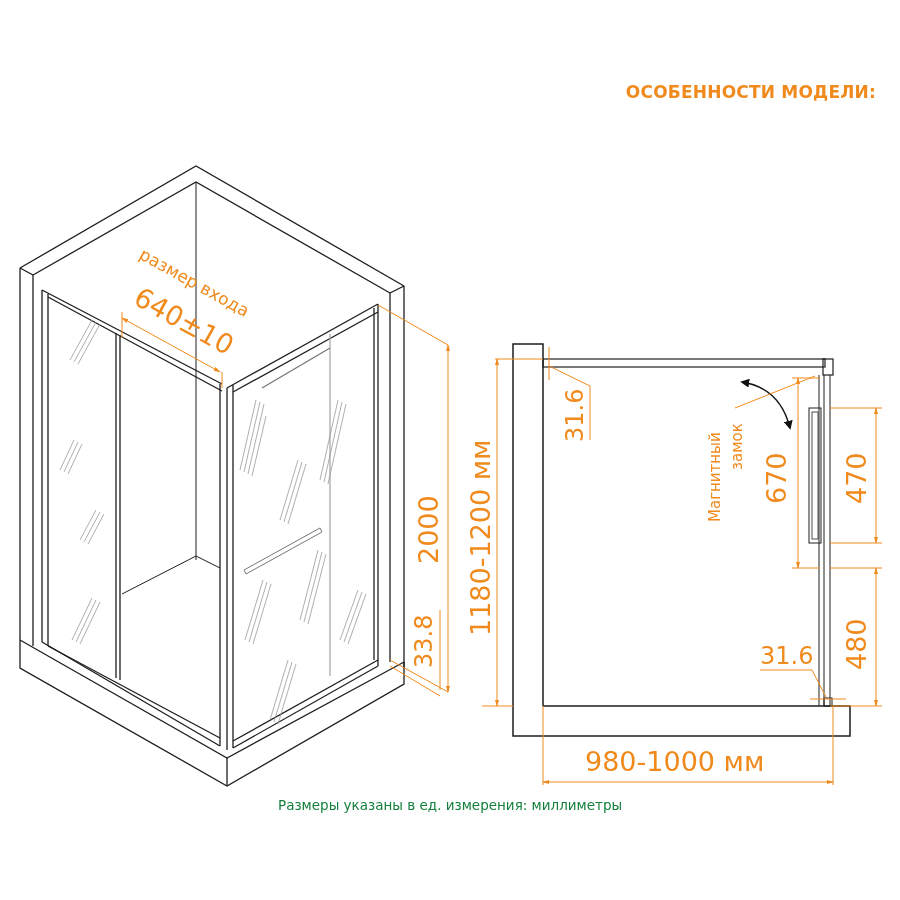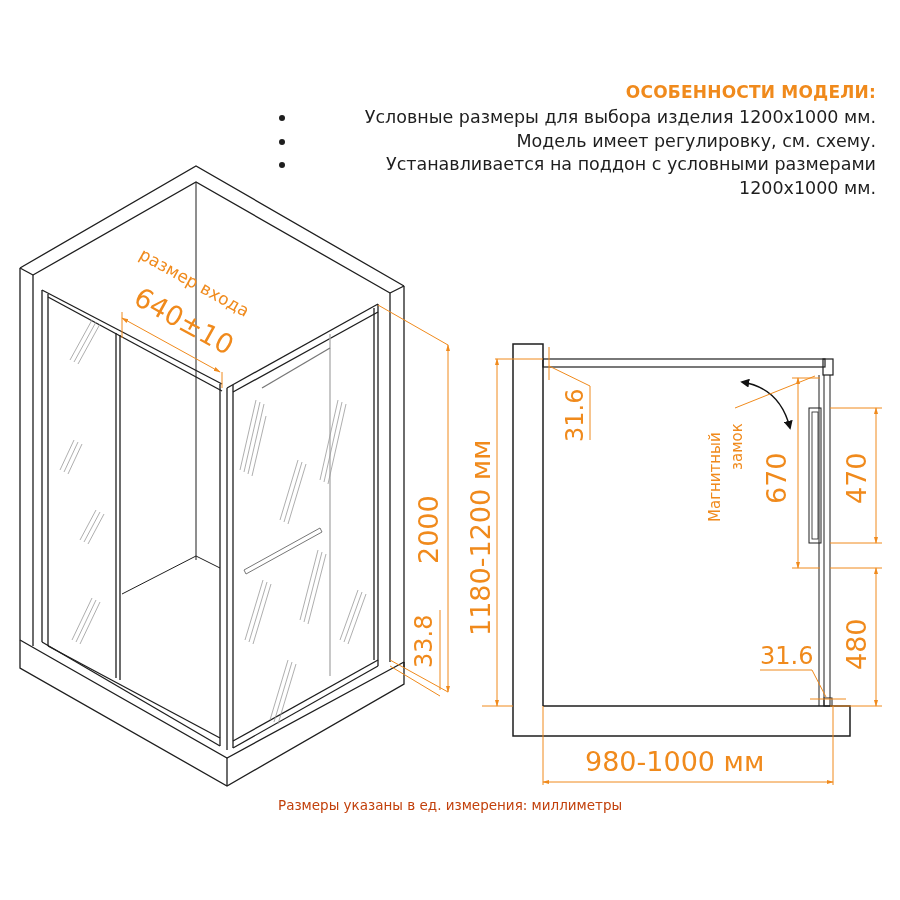--- a/index.html
+++ b/index.html
@@ -2,34 +2,29 @@
 <html><head>
   <meta charset="utf-8">
   <style>
     html, body { margin: 0; padding: 0; background: #ffffff; }
     body { width: 900px; height: 900px; position: relative; overflow: hidden; font-family: "DejaVu Sans", sans-serif; }
     .features { position: absolute; left: 276px; top: 80px; width: 600px; text-align: right; }
     .features-title { margin-left: 24px; color: #f08a1c; font-weight: bold; font-size: 17px; letter-spacing: 0.2px; line-height: 24px; }
     .features ul { margin: 2px 0 0 0; padding: 0; list-style: none; }
     .features li { position: relative; padding-left: 24px; font-size: 17.5px; color: #1e1e1e; line-height: 23.5px; }
     .features li::before { content: ""; position: absolute; left: 3px; top: 9px; width: 6px; height: 6px; border-radius: 50%; background: #1e1e1e; }
-    .footnote { position: absolute; left: 278px; top: 797px; font-size: 13.5px; color: #c2410c; }
+    .footnote { position: absolute; left: 278px; top: 797px; font-size: 13.5px; color: #15803d; }
     svg.drawing { position: absolute; left: 0; top: 0; }
     .dim-text { font-family: "DejaVu Sans", sans-serif; fill: #f08a1c; }
   </style>
 </head>
 <body>
 
 <div class="features">
   <div class="features-title">ОСОБЕННОСТИ МОДЕЛИ:</div>
-  <ul>
-    <li>Условные размеры для выбора изделия 1200x1000 мм.</li>
-    <li>Модель имеет регулировку, см. схему.</li>
-    <li>Устанавливается на поддон с условными размерами 1200x1000 мм.</li>
-  </ul>
 </div>
 
 <svg class="drawing" width="900" height="900" viewBox="0 0 900 900">
   <defs>
     <marker id="arrO" viewBox="0 0 10 10" refX="9" refY="5" markerWidth="7" markerHeight="7" orient="auto-start-reverse">
       <path d="M0,2 L10,5 L0,8 z" fill="#f08a1c"></path>
     </marker>
     <marker id="arrK" viewBox="0 0 10 10" refX="8" refY="5" markerWidth="6" markerHeight="6" orient="auto-start-reverse">
       <path d="M0,0 L10,5 L0,10 z" fill="#111"></path>
     </marker>

